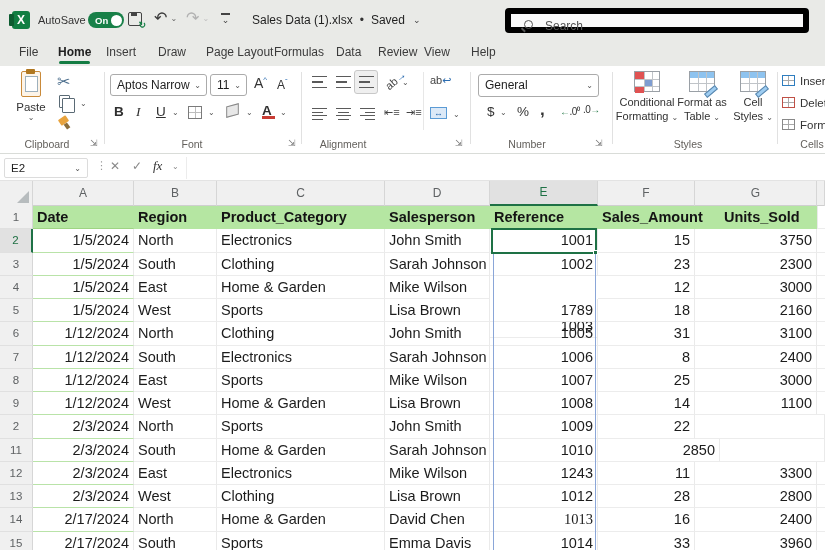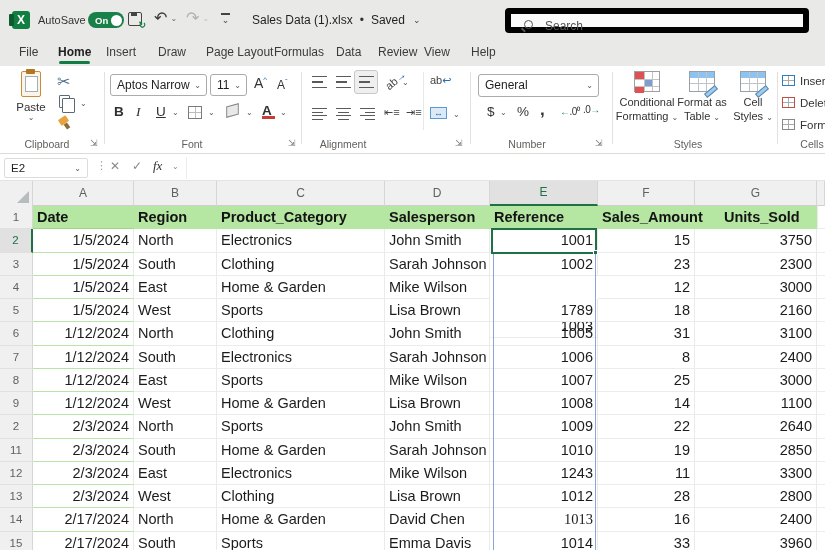--- a/index.html
+++ b/index.html
@@ -491,31 +491,29 @@
           <div class="gc filler" style="flex: 1 1 0%;"></div>
         </div>
         <div class="grow-row">
           <div class="rn">2</div>
           <div class="gc num colA" style="width: 101px;">2/3/2024</div>
           <div class="gc" style="width: 83px;">North</div>
           <div class="gc" style="width: 168px;">Sports</div>
           <div class="gc" style="width: 105px;">John Smith</div>
           <div class="gc num" style="width: 108px;">1009</div>
           <div class="gc num" style="width: 97px;">22</div>
-          <div class="gc num" style="width: 122px;">2640</div>
           <div class="gc filler" style="flex: 1 1 0%;"></div>
         </div>
         <div class="grow-row">
           <div class="rn">11</div>
           <div class="gc num colA" style="width: 101px;">2/3/2024</div>
           <div class="gc" style="width: 83px;">South</div>
           <div class="gc" style="width: 168px;">Home &amp; Garden</div>
           <div class="gc" style="width: 105px;">Sarah Johnson</div>
           <div class="gc num" style="width: 108px;">1010</div>
-          <div class="gc num" style="width: 97px;">19</div>
           <div class="gc num" style="width: 122px;">2850</div>
           <div class="gc filler" style="flex: 1 1 0%;"></div>
         </div>
         <div class="grow-row">
           <div class="rn">12</div>
           <div class="gc num colA" style="width: 101px;">2/3/2024</div>
           <div class="gc" style="width: 83px;">East</div>
           <div class="gc" style="width: 168px;">Electronics</div>
           <div class="gc" style="width: 105px;">Mike Wilson</div>
           <div class="gc num" style="width: 108px;">1243</div>

